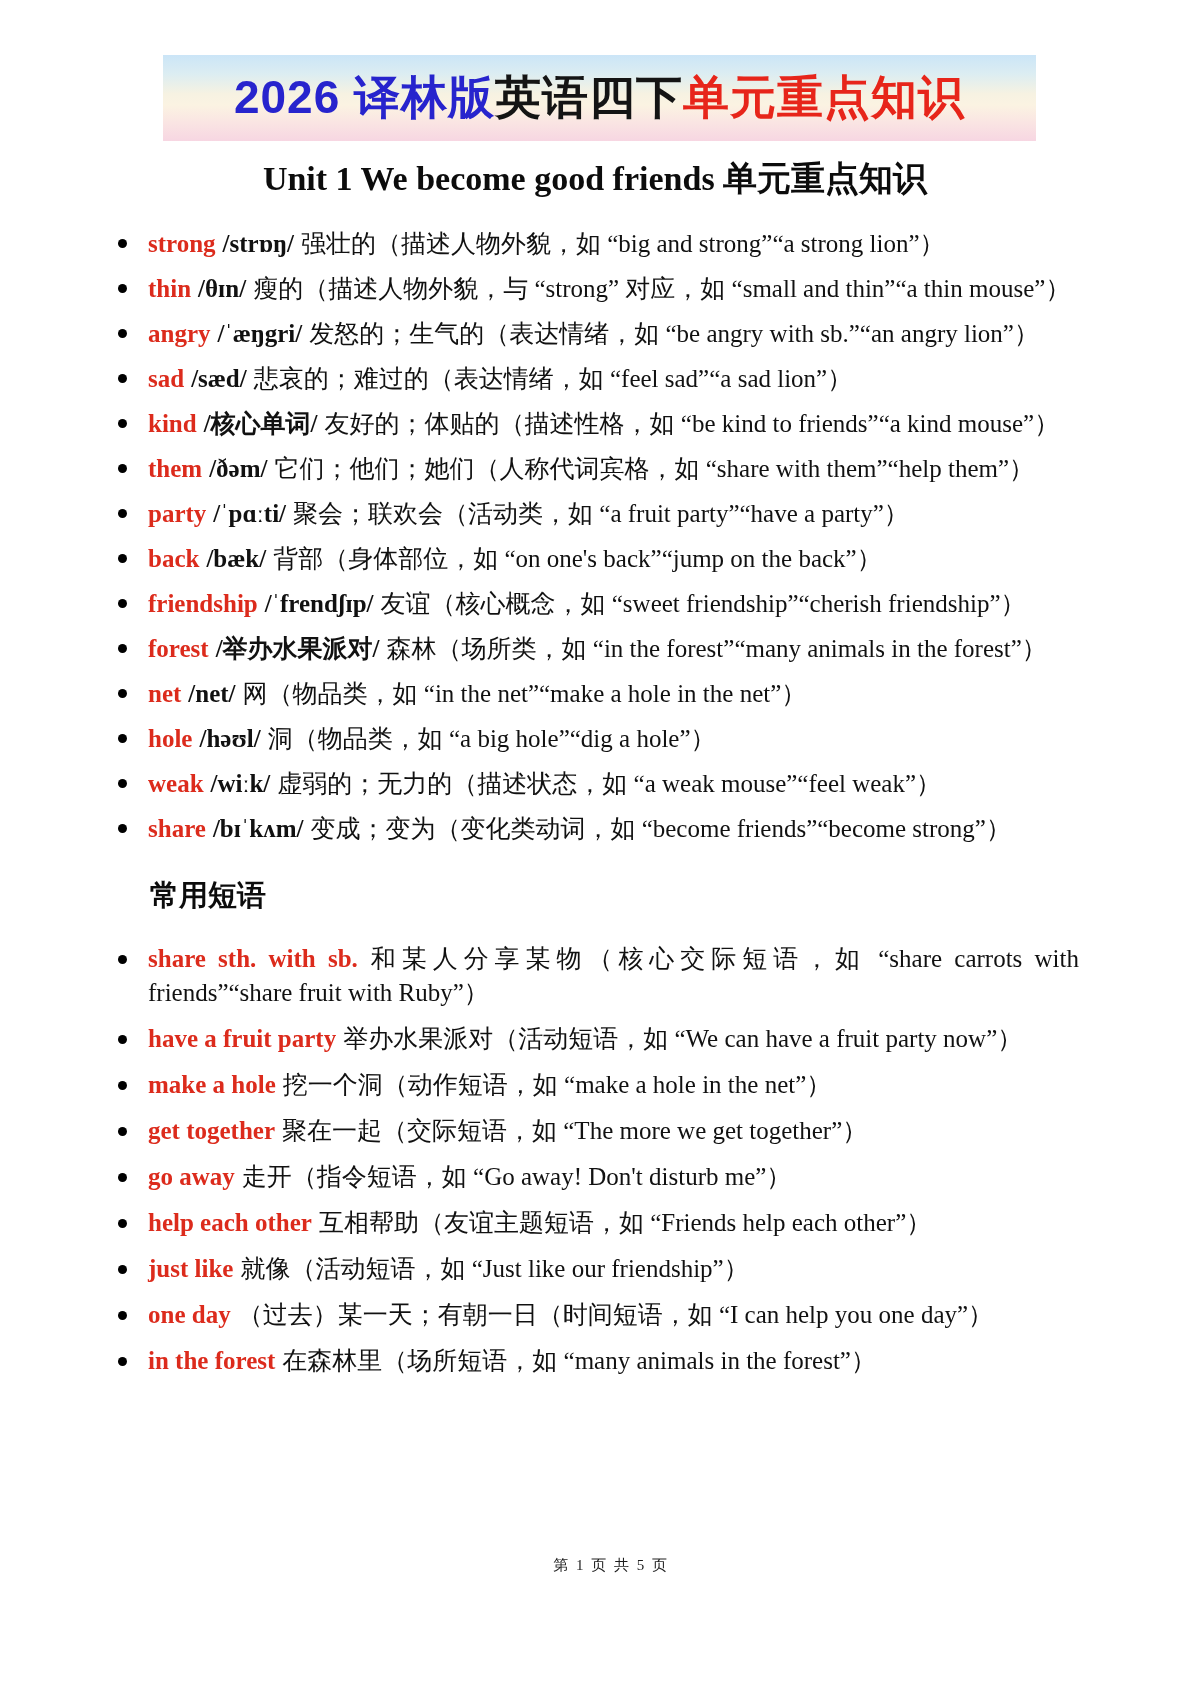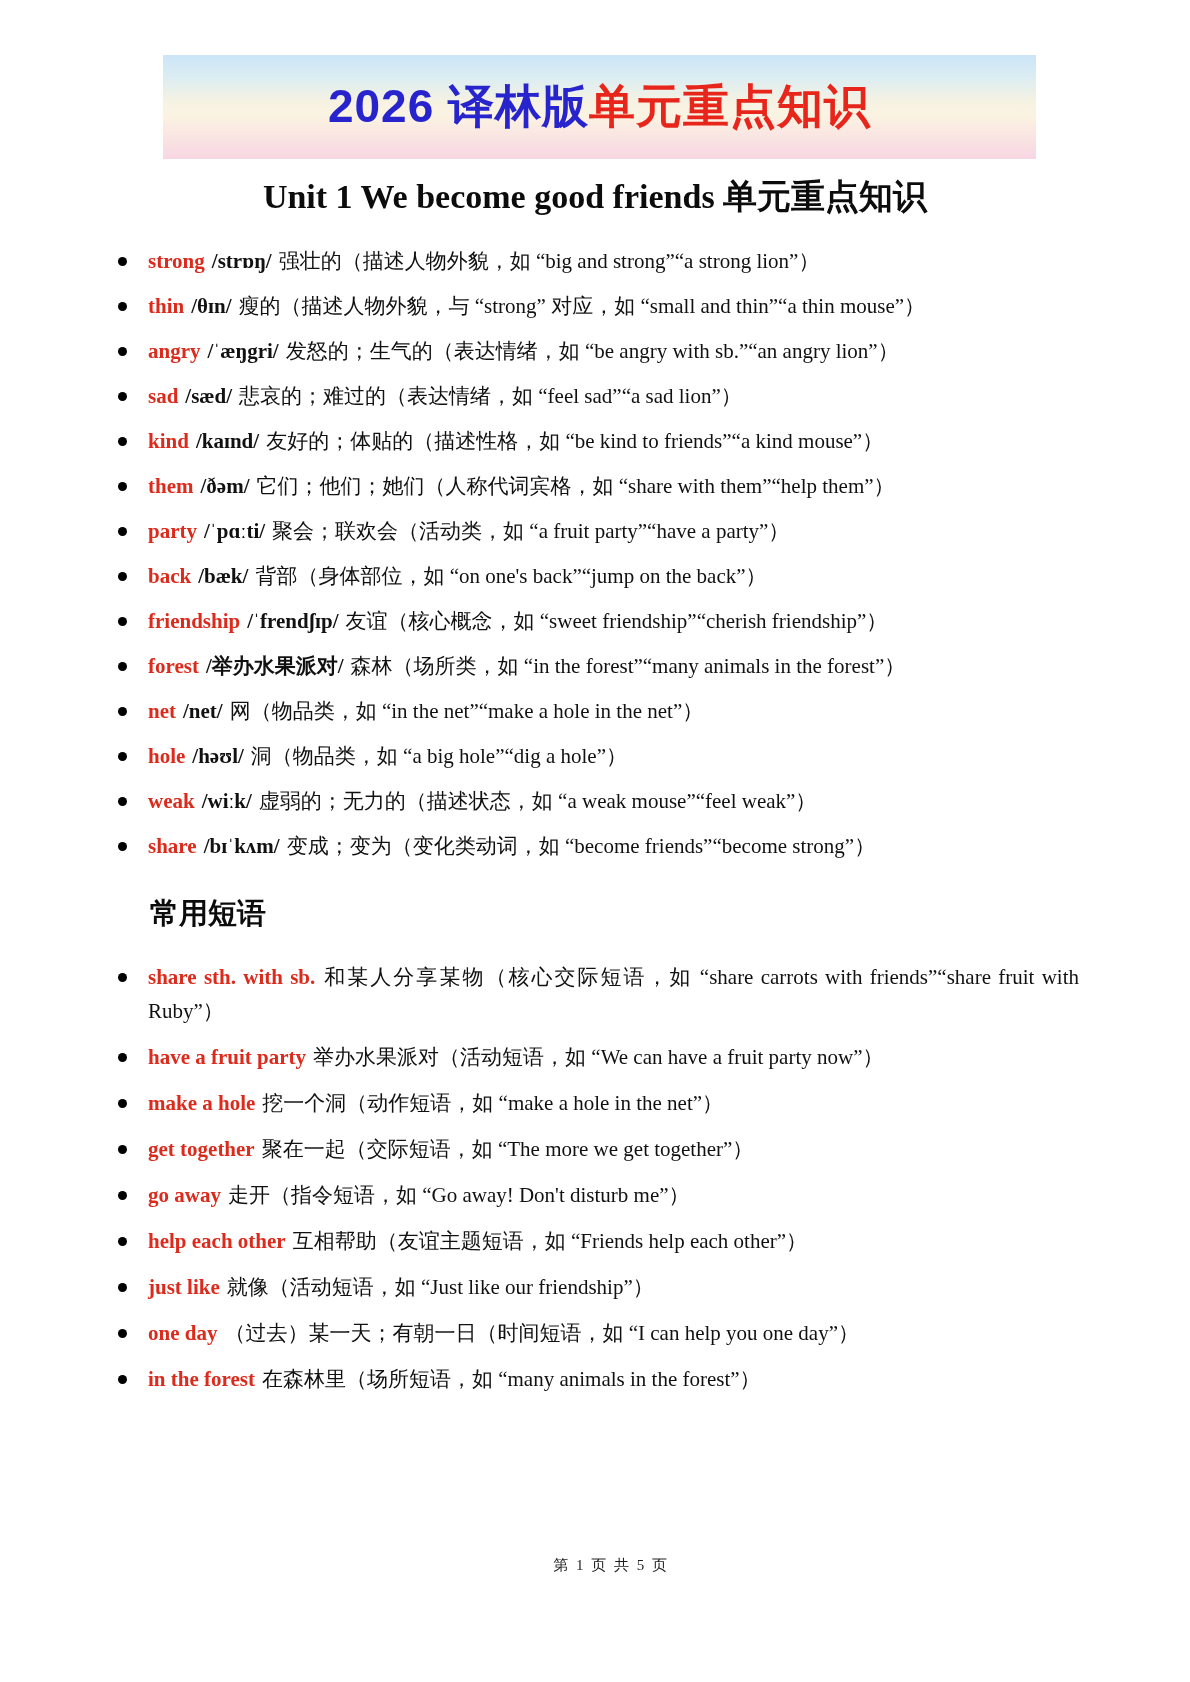--- a/index.html
+++ b/index.html
@@ -11,21 +11,21 @@
     height: 1682px;
     background: #ffffff;
     position: relative;
     overflow: hidden;
     font-family: "Liberation Serif", "DejaVu Serif", serif;
     color: #111111;
   }
   .banner {
     margin: 55px 0 0 163px;
     width: 873px;
-    height: 104px;
+    height: 86px;
     background: linear-gradient(180deg,
       #cbe5f7 0%, #dcedf2 22%, #f6f2e2 45%,
       #fbf3e2 58%, #fae5e3 78%, #f7d6e2 100%);
     display: flex;
     align-items: center;
     justify-content: center;
     white-space: nowrap;
     font-family: "Liberation Sans", "DejaVu Sans", sans-serif;
     font-weight: 900;
     font-size: 46px;
@@ -51,21 +51,21 @@
     margin: 38px 0 0 32px;
     color: #0c0c0c;
   }
   .section-heading.second {
     margin-top: 32px;
   }
   ul.vocab-list {
     list-style: none;
     margin: 26px 1px 0 0;
     padding: 0 0 0 30px;
-    font-size: 21px;
+    font-size: 25px;
   }
   ul.vocab-list li {
     position: relative;
     line-height: 31px;
     margin-bottom: 14px;
     text-align: justify;
   }
   ul.phrase-list li {
     line-height: 34px;
     margin-bottom: 12px;
@@ -101,20 +101,21 @@
     font-size: 15px;
     letter-spacing: 2px;
     color: #1c1c1c;
   }
 </style>
 </head>
 <body>
 
 <div class="banner">
   <span class="b-blue">2026 译林版</span>
+    <span class="b-black">英语四下</span>
     <span class="b-red">单元重点知识</span>
 </div>
 
 <div class="page-title">Unit 1 We become good friends 单元重点知识</div>
 
 <div class="content">
 
 
   <ul class="vocab-list word-list">
 
@@ -133,21 +134,21 @@
         <span class="term">angry</span><span class="phonetic">/ˈæŋgri/</span><span class="desc">发怒的；生气的（表达情绪，如 “be angry with sb.”“an angry lion”）</span>
       </li>
 
       <li class="item">
         <span class="bullet"></span>
         <span class="term">sad</span><span class="phonetic">/sæd/</span><span class="desc">悲哀的；难过的（表达情绪，如 “feel sad”“a sad lion”）</span>
       </li>
 
       <li class="item">
         <span class="bullet"></span>
-        <span class="term">kind</span><span class="phonetic">/kaɪnd/</span><span class="desc">友好的；体贴的（描述性格，如 “be kind to friends”“a kind mouse”）</span>
+        <span class="term">kind</span><span class="phonetic">/核心单词/</span><span class="desc">友好的；体贴的（描述性格，如 “be kind to friends”“a kind mouse”）</span>
       </li>
 
       <li class="item">
         <span class="bullet"></span>
         <span class="term">them</span><span class="phonetic">/ðəm/</span><span class="desc">它们；他们；她们（人称代词宾格，如 “share with them”“help them”）</span>
       </li>
 
       <li class="item">
         <span class="bullet"></span>
         <span class="term">party</span><span class="phonetic">/ˈpɑːti/</span><span class="desc">聚会；联欢会（活动类，如 “a fruit party”“have a party”）</span>

